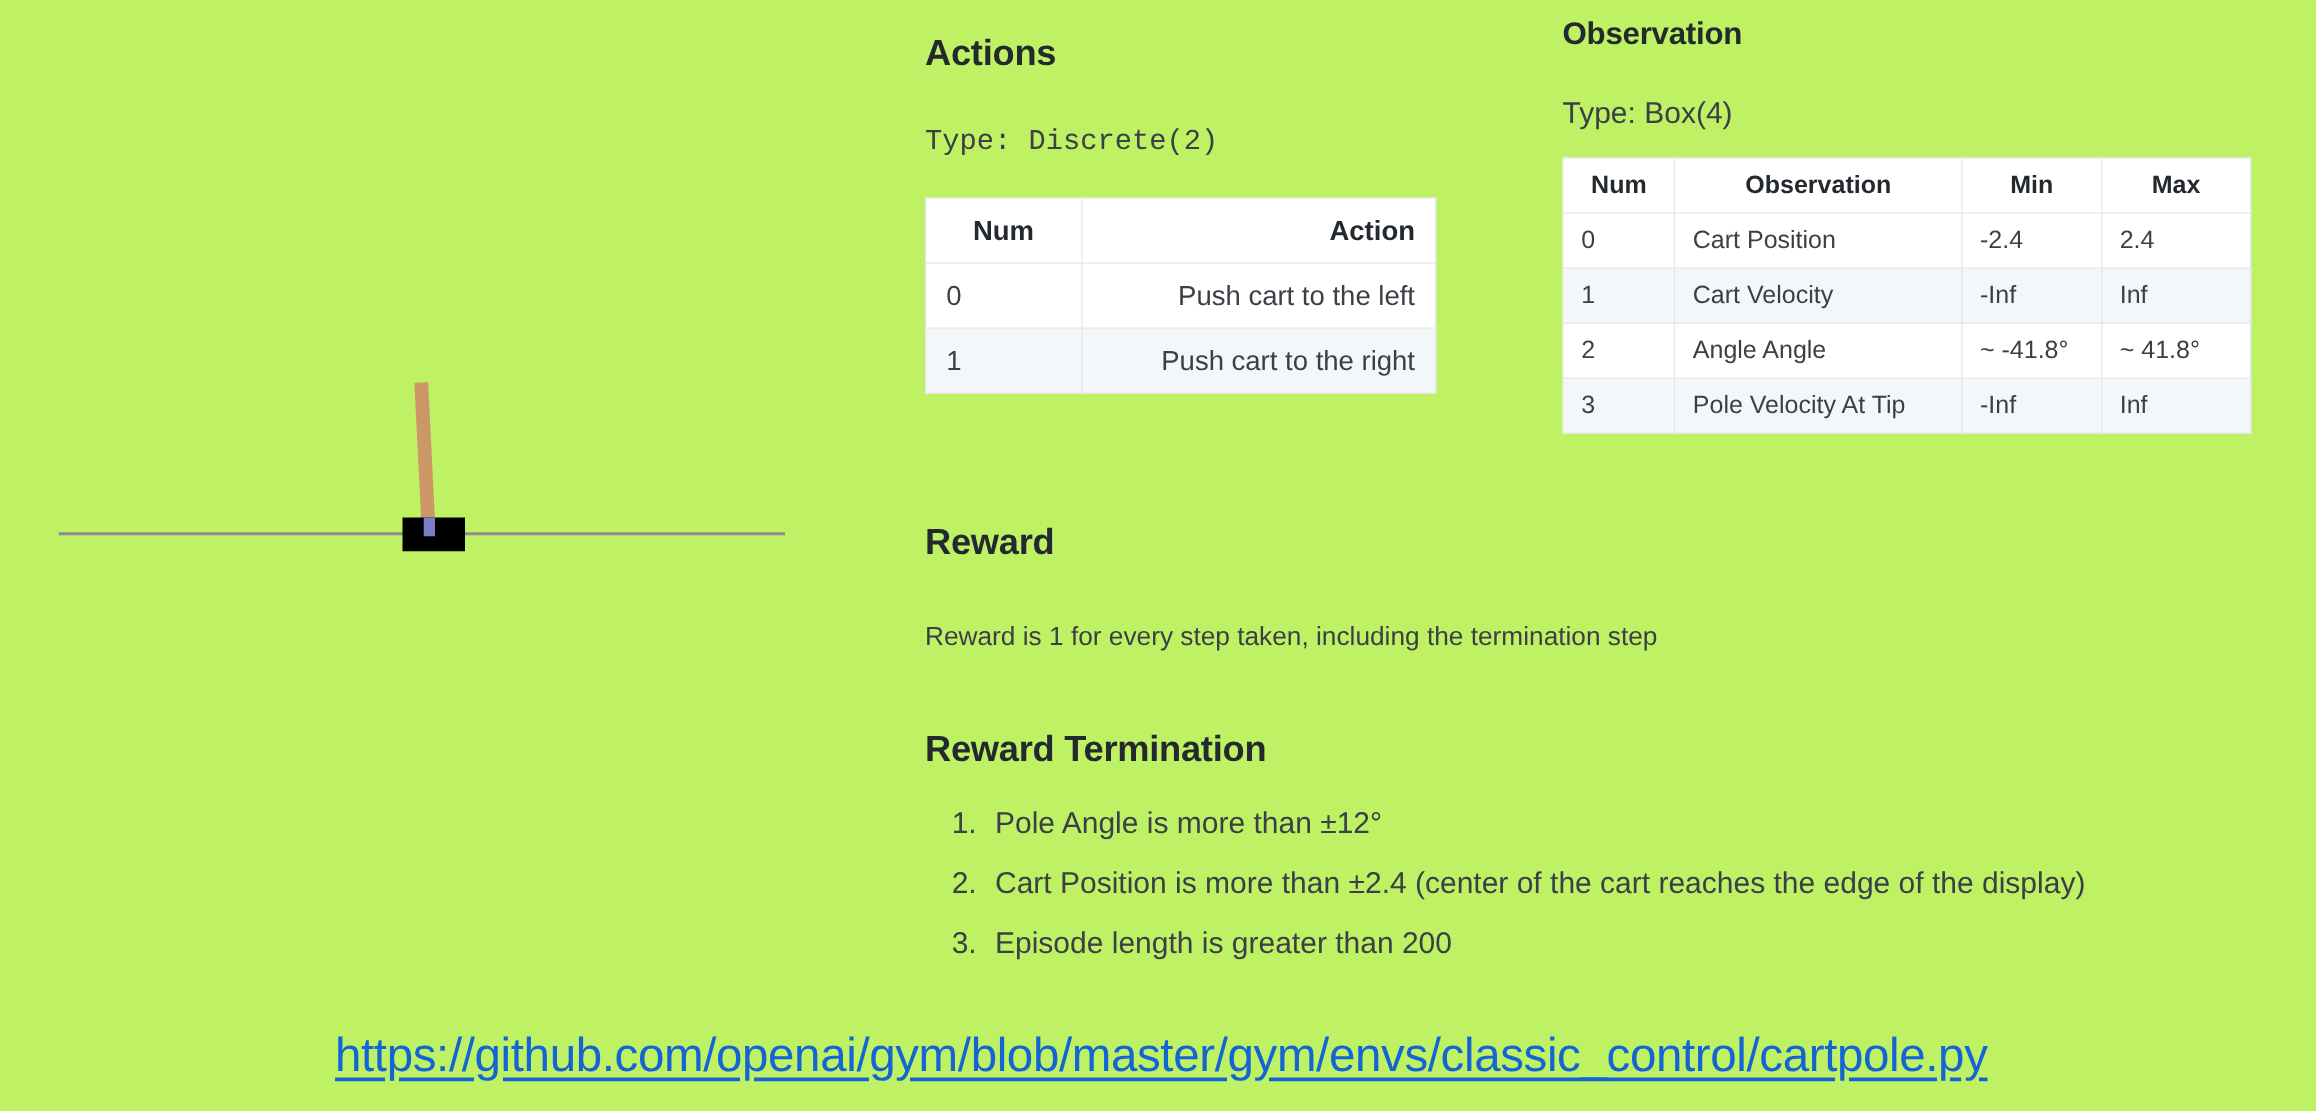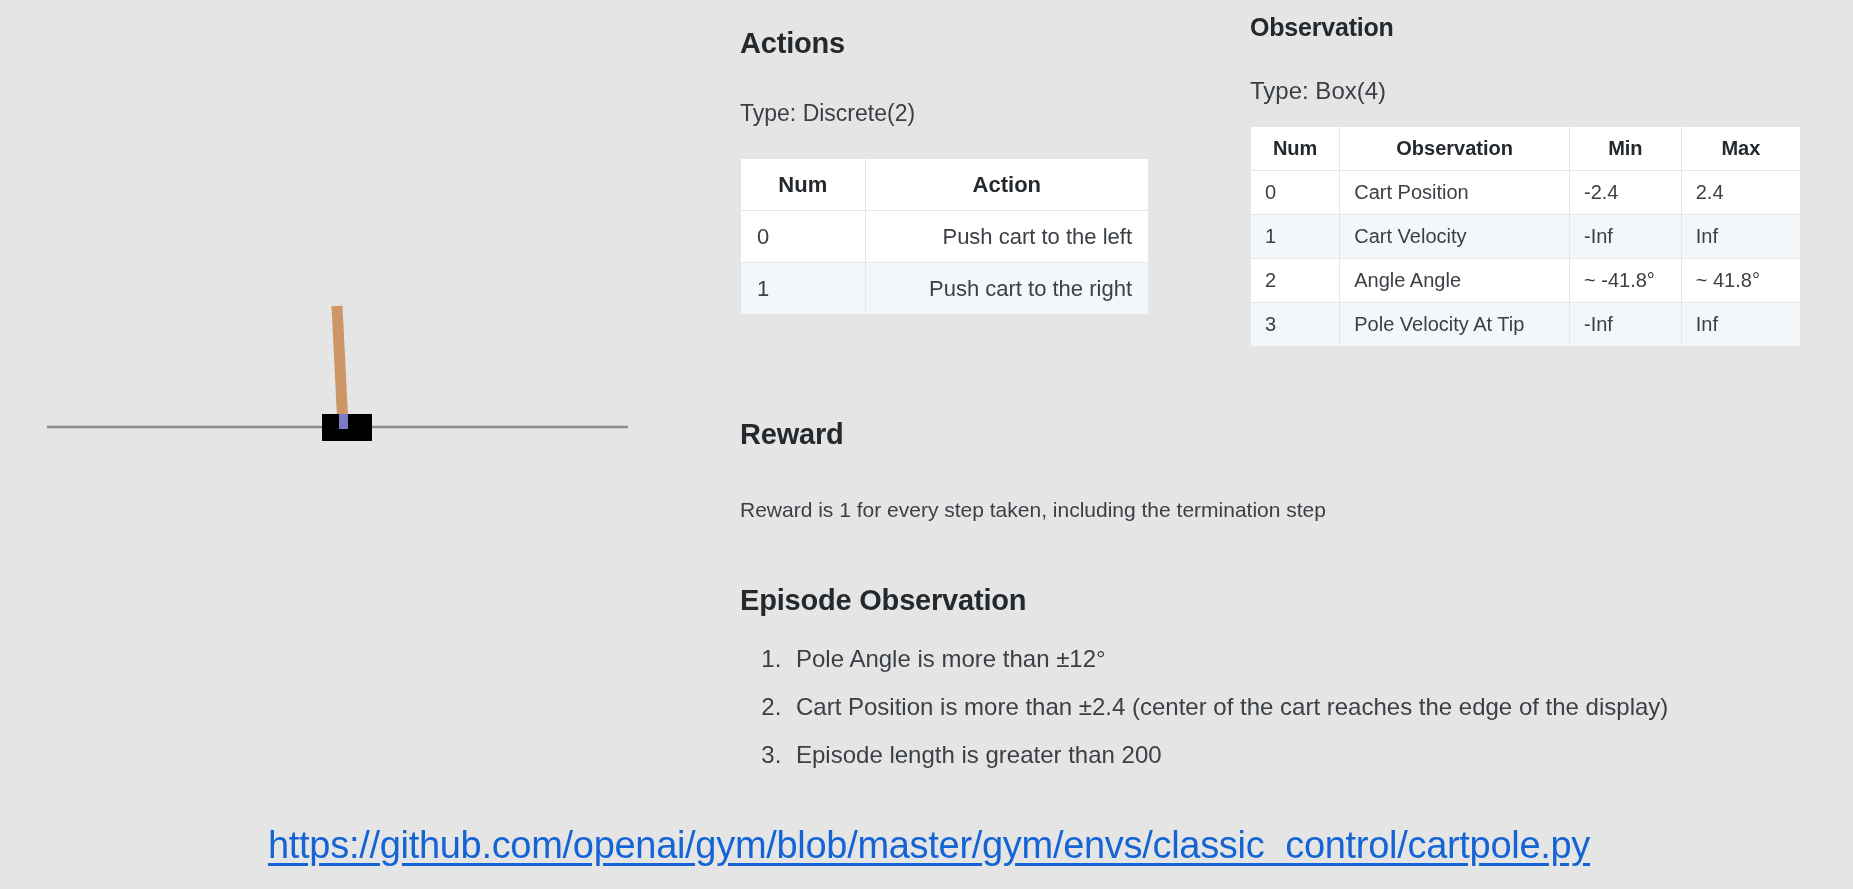--- a/index.html
+++ b/index.html
@@ -10,21 +10,21 @@
   }
   body {
     font-family: "Liberation Sans", sans-serif;
     color: #24292e;
     -webkit-font-smoothing: antialiased;
   }
   #slide {
     position: relative;
     width: 1853px;
     height: 889px;
-    background: #e5e5e5;
+    background: #bef264;
     overflow: hidden;
   }
 
   
   #cartpole-figure {
     position: absolute;
     left: 0;
     top: 0;
     width: 720px;
     height: 889px;
@@ -49,21 +49,21 @@
   }
   .body-text {
     position: absolute;
     font-size: 21px;
     font-weight: normal;
     color: #3b4046;
     white-space: nowrap;
   }
 
   #actions-heading   { left: 740px;  top: 27px; }
-  #actions-type      { left: 740px;  top: 100px; }
+  #actions-type      { left: 740px;  top: 100px; font-family: Liberation Mono, monospace; }
   #observation-heading { left: 1250px; top: 13px; font-size: 25px; }
   #observation-type  { left: 1250px; top: 77px; font-size: 24px; }
 
   #reward-heading    { left: 740px;  top: 418px; }
   #reward-text       { left: 740px;  top: 498px; }
   #termination-heading { left: 740px; top: 584px; }
 
   
   .gh-table {
     position: absolute;
@@ -86,21 +86,21 @@
   }
   .gh-table tbody tr.alt { background: #f4f7fa; }
 
   #actions-table {
     left: 740px;
     top: 158px;
     width: 409px;
   }
   #actions-table th, #actions-table td { height: 51px; }
   #actions-table .col-num    { width: 104px; }
-  #actions-table .col-action { width: 303px; text-align: center; }
+  #actions-table .col-action { width: 303px; text-align: right; }
   #actions-table tbody td.col-action { text-align: right; }
   #actions-table tbody td.col-num { text-align: left; }
 
   #observation-table {
     left: 1250px;
     top: 126px;
     width: 551px;
     font-size: 20px;
   }
   #observation-table th, #observation-table td { height: 43px; padding: 0 14px; }
@@ -223,21 +223,21 @@
         <td class="col-obs">Pole Velocity At Tip</td>
         <td class="col-min">-Inf</td>
         <td class="col-max">Inf</td>
       </tr>
     </tbody>
   </table>
 
   <div class="sec-heading" id="reward-heading">Reward</div>
   <div class="body-text" id="reward-text">Reward is 1 for every step taken, including the termination step</div>
 
-  <div class="sec-heading" id="termination-heading">Episode Observation</div>
+  <div class="sec-heading" id="termination-heading">Reward Termination</div>
   <ol id="termination-list">
     <li>Pole Angle is more than ±12°</li>
     <li>Cart Position is more than ±2.4 (center of the cart reaches the edge of the display)</li>
     <li>Episode length is greater than 200</li>
   </ol>
 
   <a id="source-link" href="#">https://github.com/openai/gym/blob/master/gym/envs/classic_control/cartpole.py</a>
 
 </div>
 

